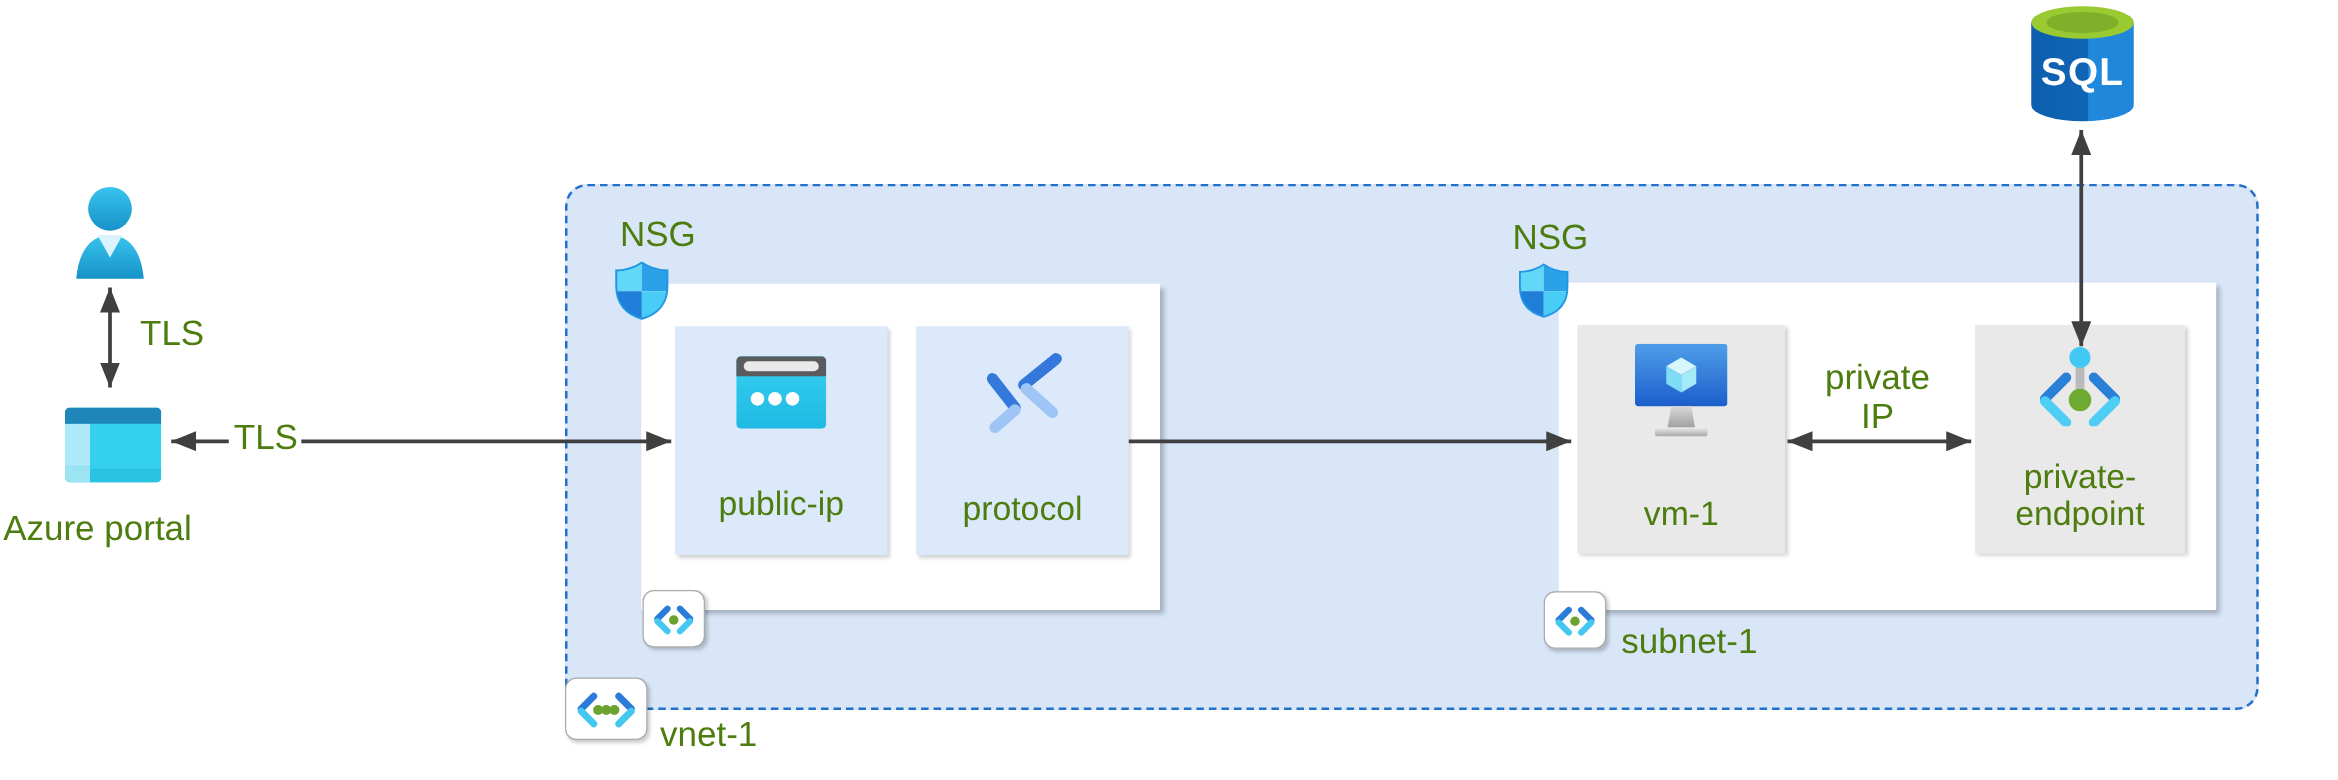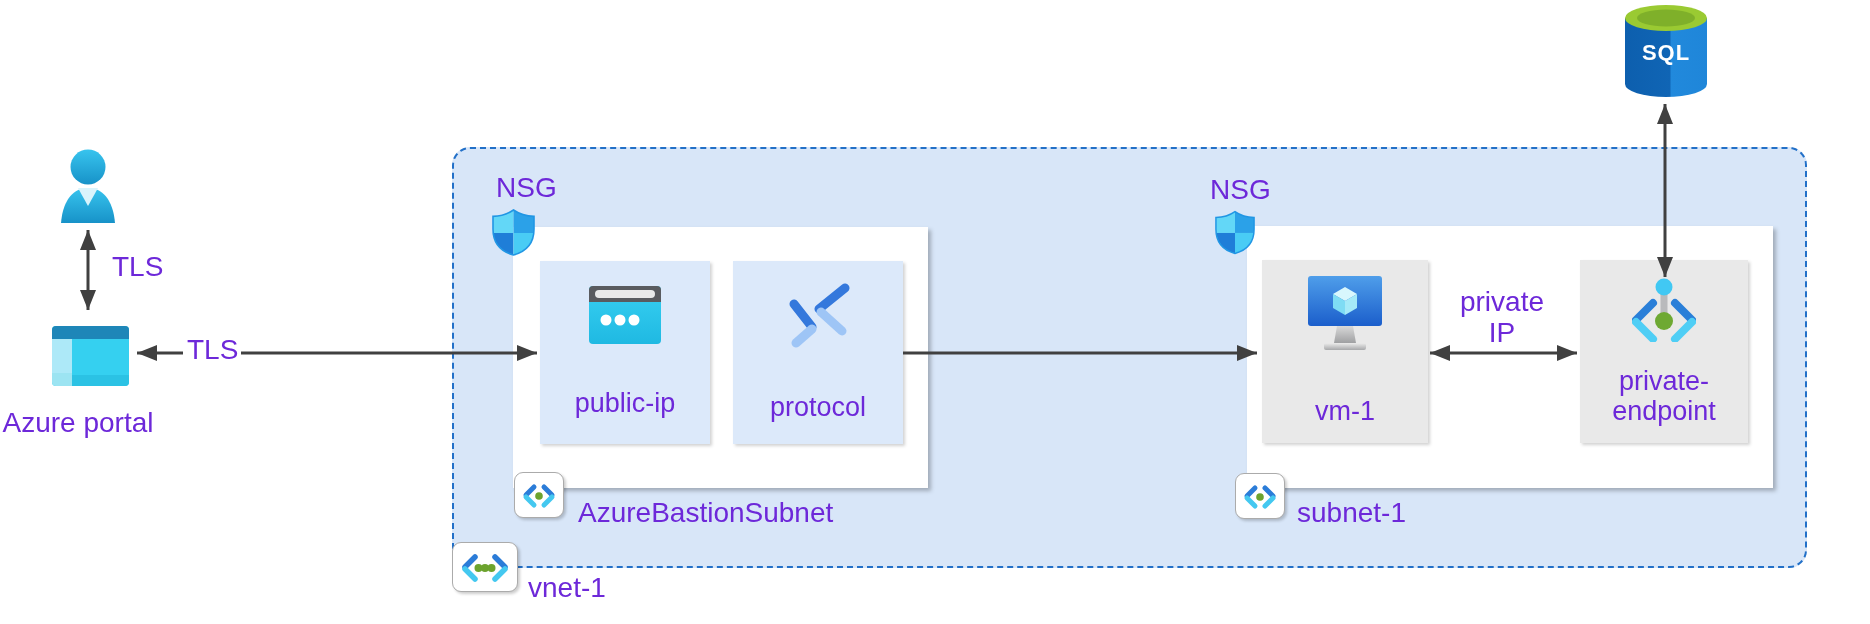--- a/index.html
+++ b/index.html
@@ -1,19 +1,19 @@
 <!DOCTYPE html>
 <html><head>
 <meta charset="utf-8">
 <style>
   html,body{margin:0;padding:0;background:#ffffff;}
   body{font-family:"Liberation Sans",sans-serif;}
   #canvas{position:relative;width:1870px;height:624px;background:#ffffff;overflow:hidden;}
   .abs{position:absolute;}
-  .label{font-size:28px;color:#6d28d9;white-space:nowrap;line-height:1.15;}
+  .label{font-size:28px;color:#4d7c0f;white-space:nowrap;line-height:1.15;}
   .center{text-align:center;}
 
   
   .vnet{left:452px;top:147px;width:1351px;height:417px;background:#d8e6f8;
         border:2px dashed #2270c8;border-radius:18px;}
 
   
   .whitebox{background:#ffffff;box-shadow:3px 3px 4px rgba(0,0,0,.25);}
   .box-l{left:513px;top:227px;width:415px;height:261px;}
   .box-r{left:1247px;top:226px;width:526px;height:262px;}
@@ -33,21 +33,21 @@
   
   .badge{background:#ffffff;border:1px solid #ababab;border-radius:9px;
          box-shadow:2px 2px 3px rgba(0,0,0,.2);display:flex;align-items:center;justify-content:center;}
   .badge-subnet-l{left:514px;top:472px;width:48px;height:44px;}
   .badge-subnet-r{left:1235px;top:473px;width:48px;height:44px;}
   .badge-vnet{left:452px;top:542px;width:64px;height:48px;}
 
   
   .sql-wrap{left:1624px;top:4px;width:84px;height:94px;}
   .sql-text{position:absolute;left:0;top:36px;width:100%;text-align:center;
-            font-size:22px;font-weight:700;color:#ffffff;letter-spacing:1px;}
+            font-size:31px;font-weight:700;color:#ffffff;letter-spacing:1px;}
 
   .overlay{left:0;top:0;pointer-events:none;}
 </style>
 </head>
 <body>
 
 <div id="canvas">
 
   <div class="abs vnet"></div>
 
@@ -215,21 +215,20 @@
     <svg width="34" height="32" viewBox="0 0 34 32">
       <g stroke-width="5" stroke-linecap="round" fill="none">
         <line x1="12" y1="8" x2="4" y2="16" stroke="#2b7cd8"></line>
         <line x1="4" y1="18" x2="12" y2="26" stroke="#44c8f0"></line>
         <line x1="22" y1="8" x2="30" y2="16" stroke="#2b7cd8"></line>
         <line x1="30" y1="18" x2="22" y2="26" stroke="#44c8f0"></line>
       </g>
       <circle cx="17" cy="17" r="3.8" fill="#6ca32e"></circle>
     </svg>
   </div>
-  <div class="abs label" style="left:578px;top:497px;">AzureBastionSubnet</div>
 
   <div class="abs badge badge-subnet-r">
     <svg width="34" height="32" viewBox="0 0 34 32">
       <g stroke-width="5" stroke-linecap="round" fill="none">
         <line x1="12" y1="8" x2="4" y2="16" stroke="#2b7cd8"></line>
         <line x1="4" y1="18" x2="12" y2="26" stroke="#44c8f0"></line>
         <line x1="22" y1="8" x2="30" y2="16" stroke="#2b7cd8"></line>
         <line x1="30" y1="18" x2="22" y2="26" stroke="#44c8f0"></line>
       </g>
       <circle cx="17" cy="17" r="3.8" fill="#6ca32e"></circle>

